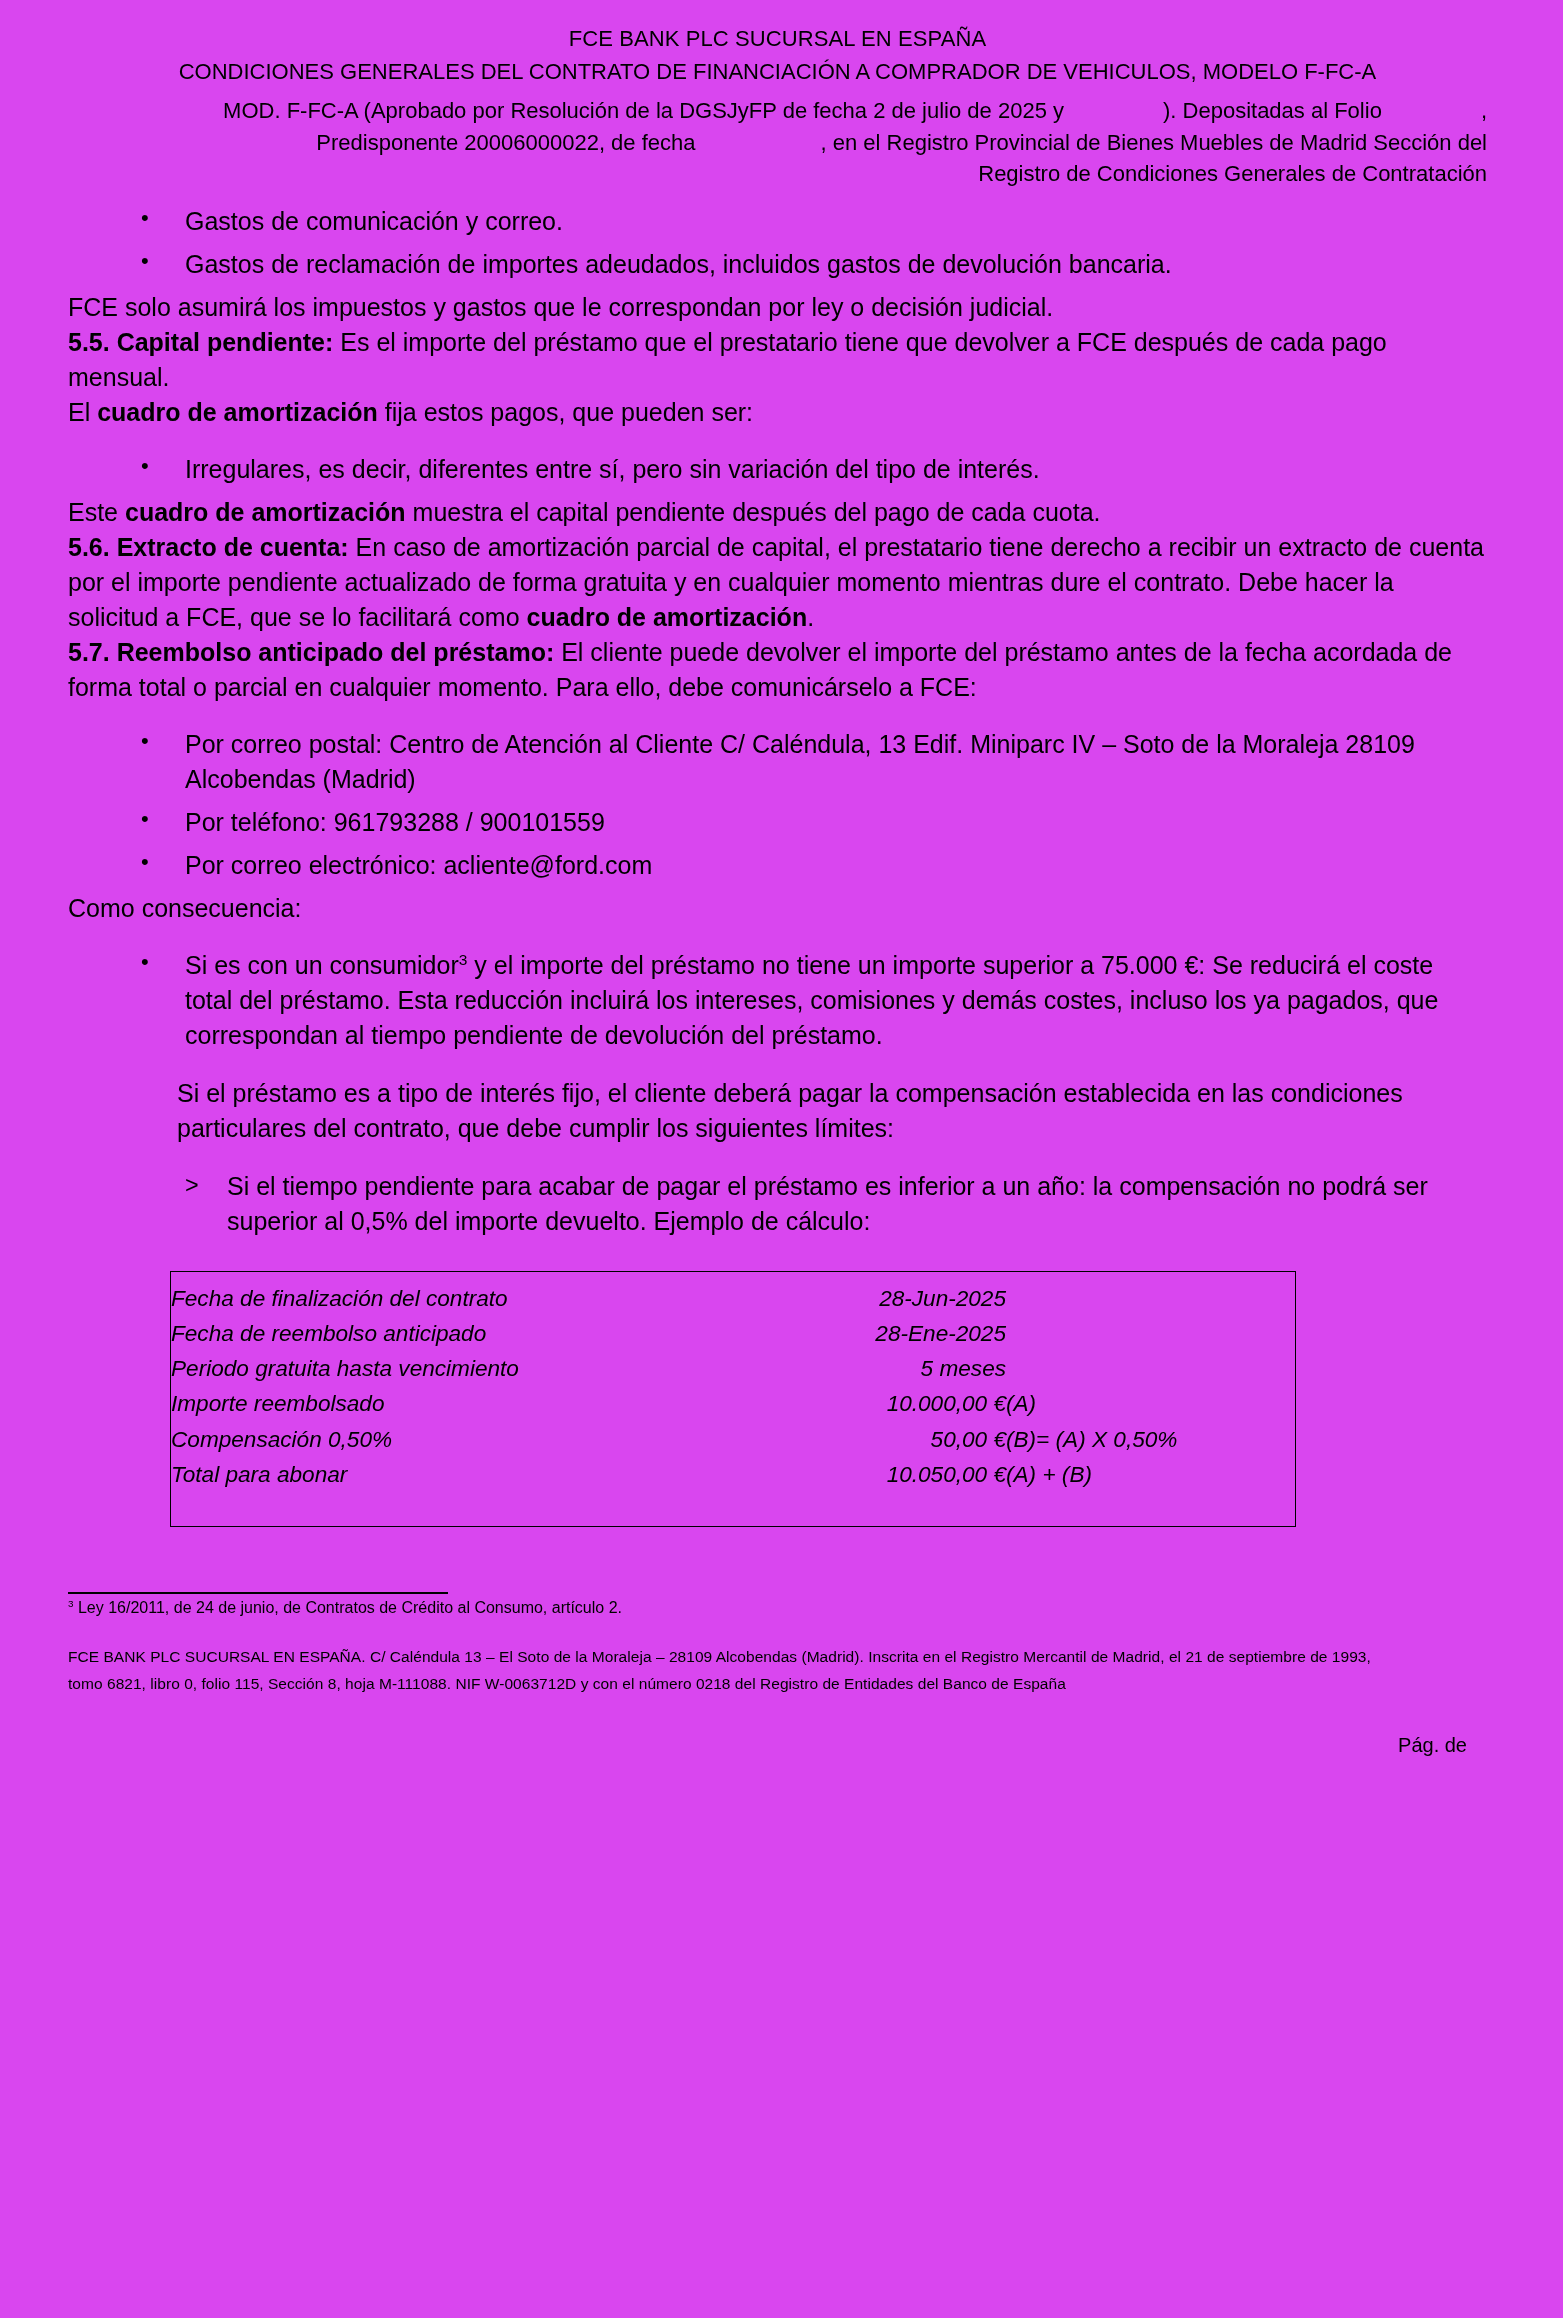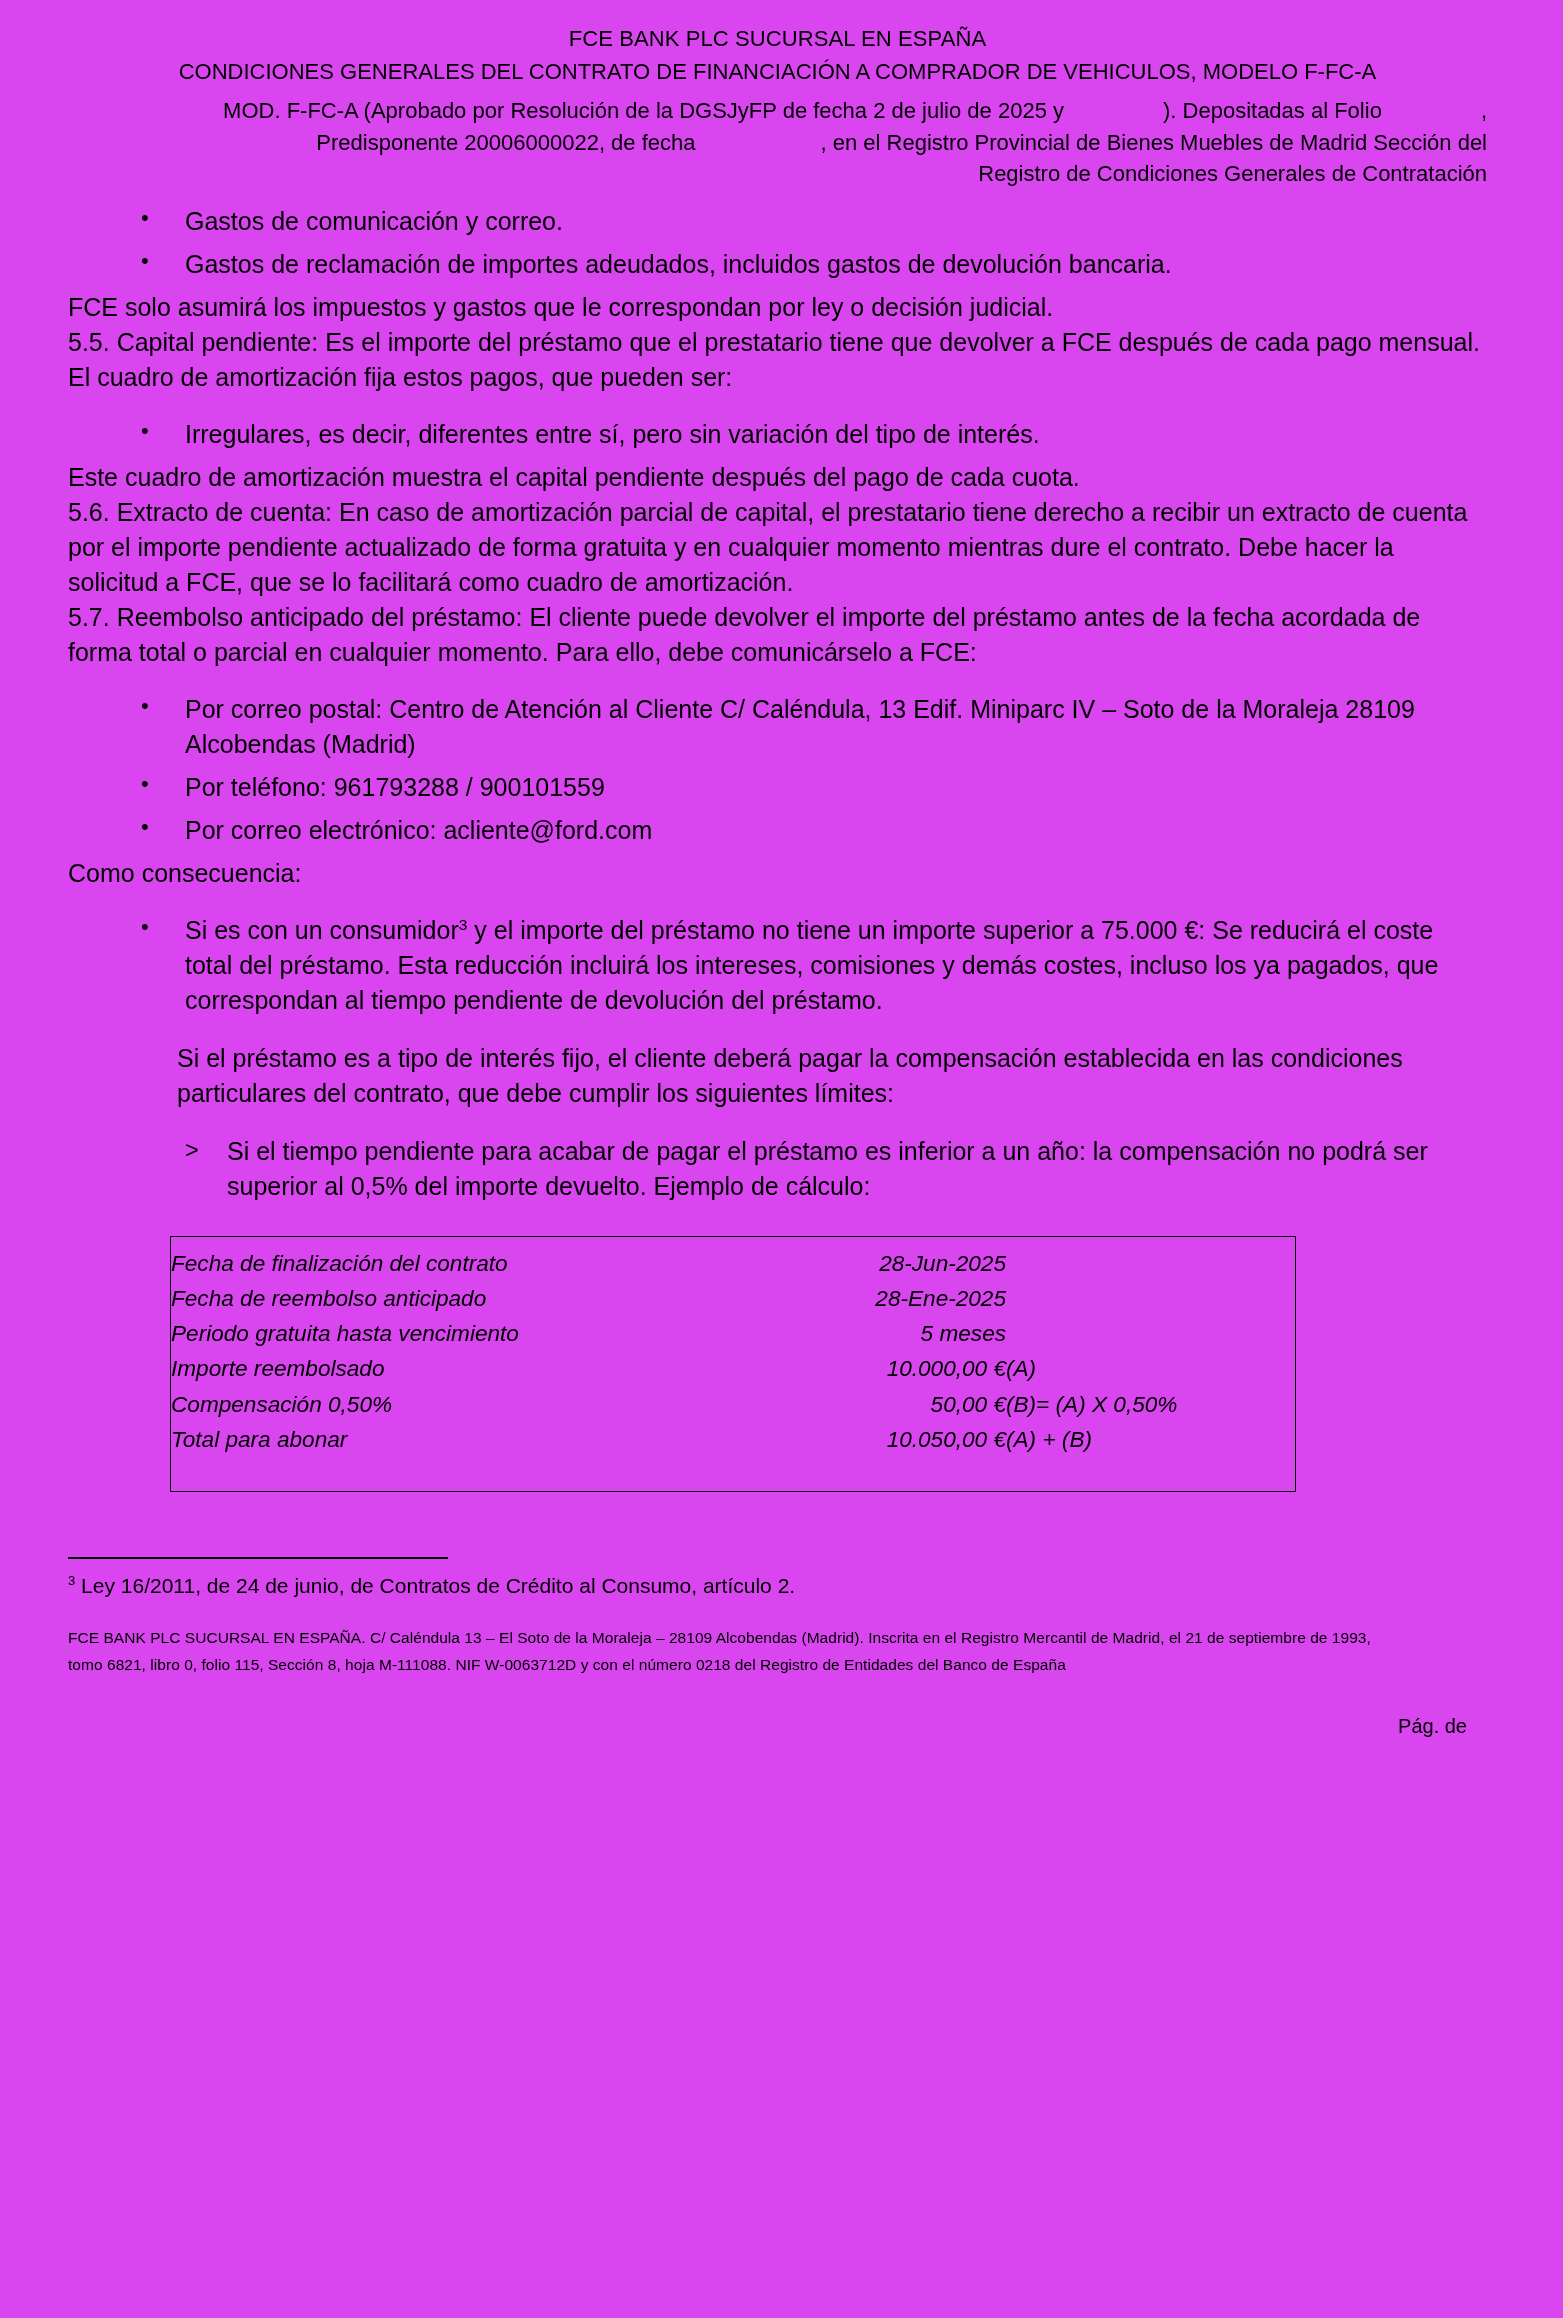--- a/index.html
+++ b/index.html
@@ -49,21 +49,21 @@
   
   p.body {
     font-size: 25px;
     line-height: 1.40;
     margin: 0;
     padding: 0;
     text-align: left;
   }
   .sp-para { margin-top: 23.4px; }
   .sp-para-lg { margin-top: 26px; }
-  b { font-weight: normal; }
+  b { font-weight: bold; }
 
   
   ul.bl {
     list-style: none;
     margin: 0;
     padding: 0;
   }
   ul.bl > li {
     position: relative;
     font-size: 25px;
@@ -130,23 +130,23 @@
   td.c-note  { padding-left: 48px; }
 
   
   .fn-rule {
     margin-top: 65px;
     width: 380px;
     height: 0;
     border-top: 2.5px solid #000;
   }
   .footnote {
-    font-size: 21px;
+    font-size: 16px;
     line-height: 1.4;
-    margin-top: 12px;
+    margin-top: 3px;
   }
 
   
   .footer {
     margin-top: 25px;
     font-size: 15.5px;
     line-height: 1.72;
     letter-spacing: 0.04px;
   }
   .pagenum {

